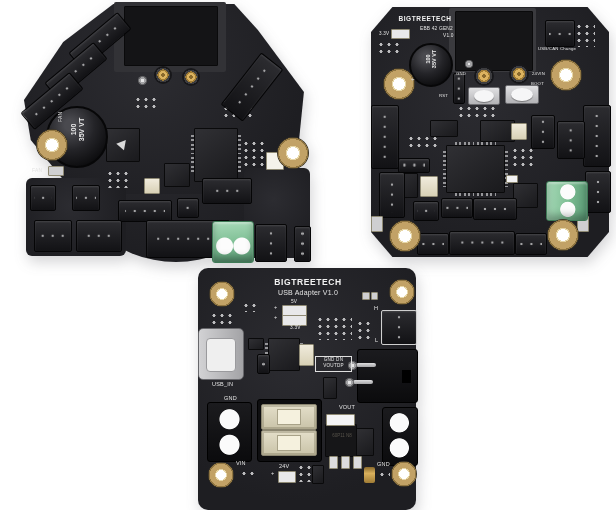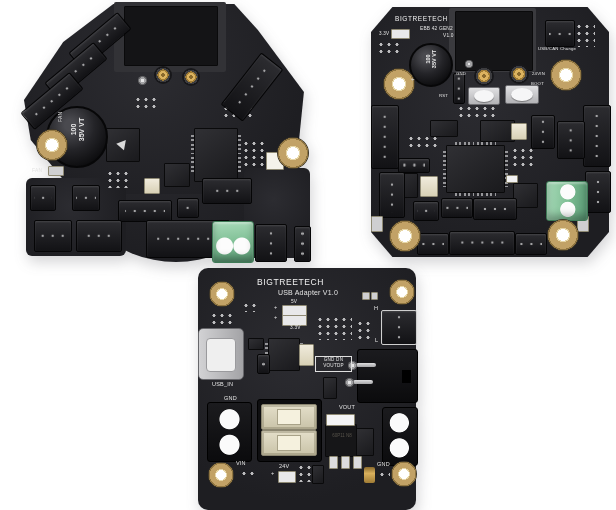--- a/index.html
+++ b/index.html
@@ -3,21 +3,21 @@
 <meta charset="utf-8">
 <style>
   html,body{margin:0;padding:0;background:#fff;}
   .stage{position:relative;width:616px;height:510px;background:#ffffff;overflow:hidden;
          font-family:"Liberation Sans",sans-serif;}
   .abs{position:absolute;}
   .board{position:absolute;filter:drop-shadow(2px 6px 7px rgba(60,60,70,.22));}
   .pcb{position:absolute;background:radial-gradient(circle at 45% 35%, #2c2c31, #1e1e22 75%);}
   .silk{position:absolute;color:#e3e3e3;font-size:5px;line-height:5.5px;letter-spacing:.2px;
         white-space:nowrap;z-index:30;}
-  .logo{position:absolute;color:#f2f2f2;font-weight:normal;letter-spacing:.6px;z-index:30;text-align:left;}
+  .logo{position:absolute;color:#f2f2f2;font-weight:bold;letter-spacing:.6px;z-index:30;text-align:center;}
   .hole{position:absolute;border-radius:50%;z-index:20;
     background:radial-gradient(circle closest-side,#ffffff 0 37%,#e6d6a6 37% 45%,#c2a266 45% 86%,#8f7541 86% 95%,#3f3727 95% 100%);}
   .jst{position:absolute;background:linear-gradient(#2c2c30,#121215);border:1px solid #050506;
        border-radius:2px;box-shadow:inset 0 1px 2px rgba(255,255,255,.12);z-index:12;}
   .jst::after{content:"";position:absolute;left:12%;right:12%;top:34%;bottom:34%;
        background-image:radial-gradient(circle 1.4px at 50% 50%,#a3a3a5 1.2px,transparent 1.6px);
        background-size:10px 100%;background-repeat:repeat-x;background-position:center;}
   .jst.v::after{left:32%;right:32%;top:10%;bottom:10%;background-size:100% 10px;background-repeat:repeat-y;}
   .chip{position:absolute;background:linear-gradient(145deg,#303034,#1a1a1d);border:1px solid #0a0a0b;
         border-radius:1px;z-index:12;}

